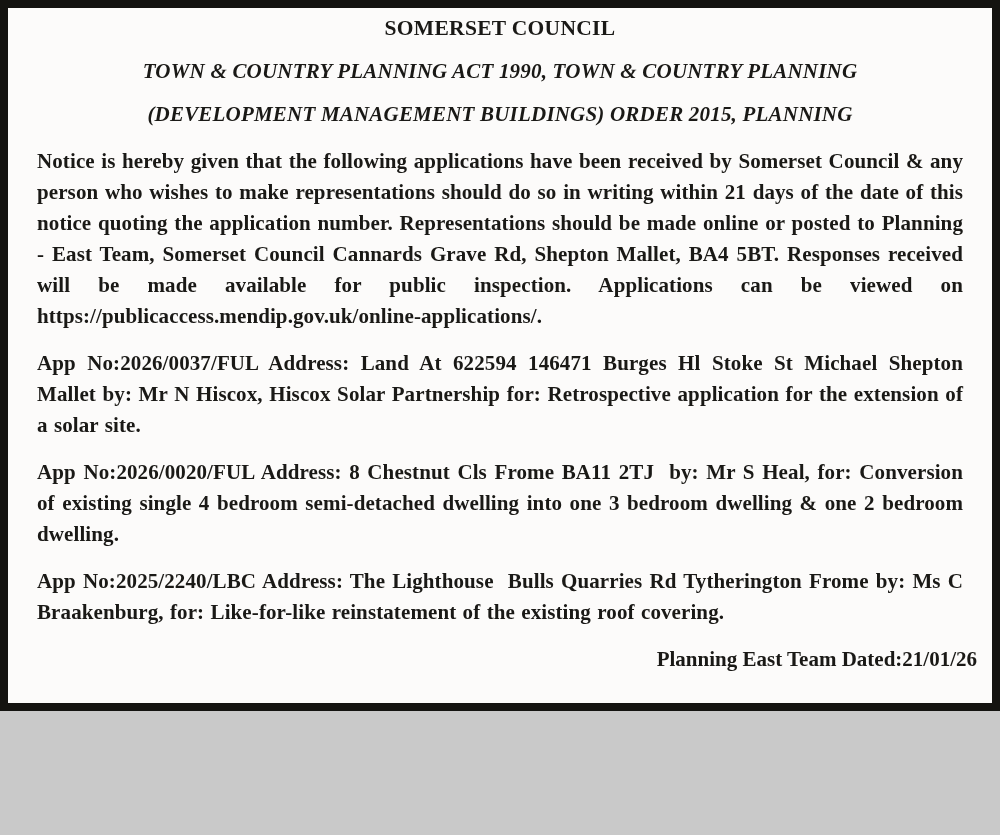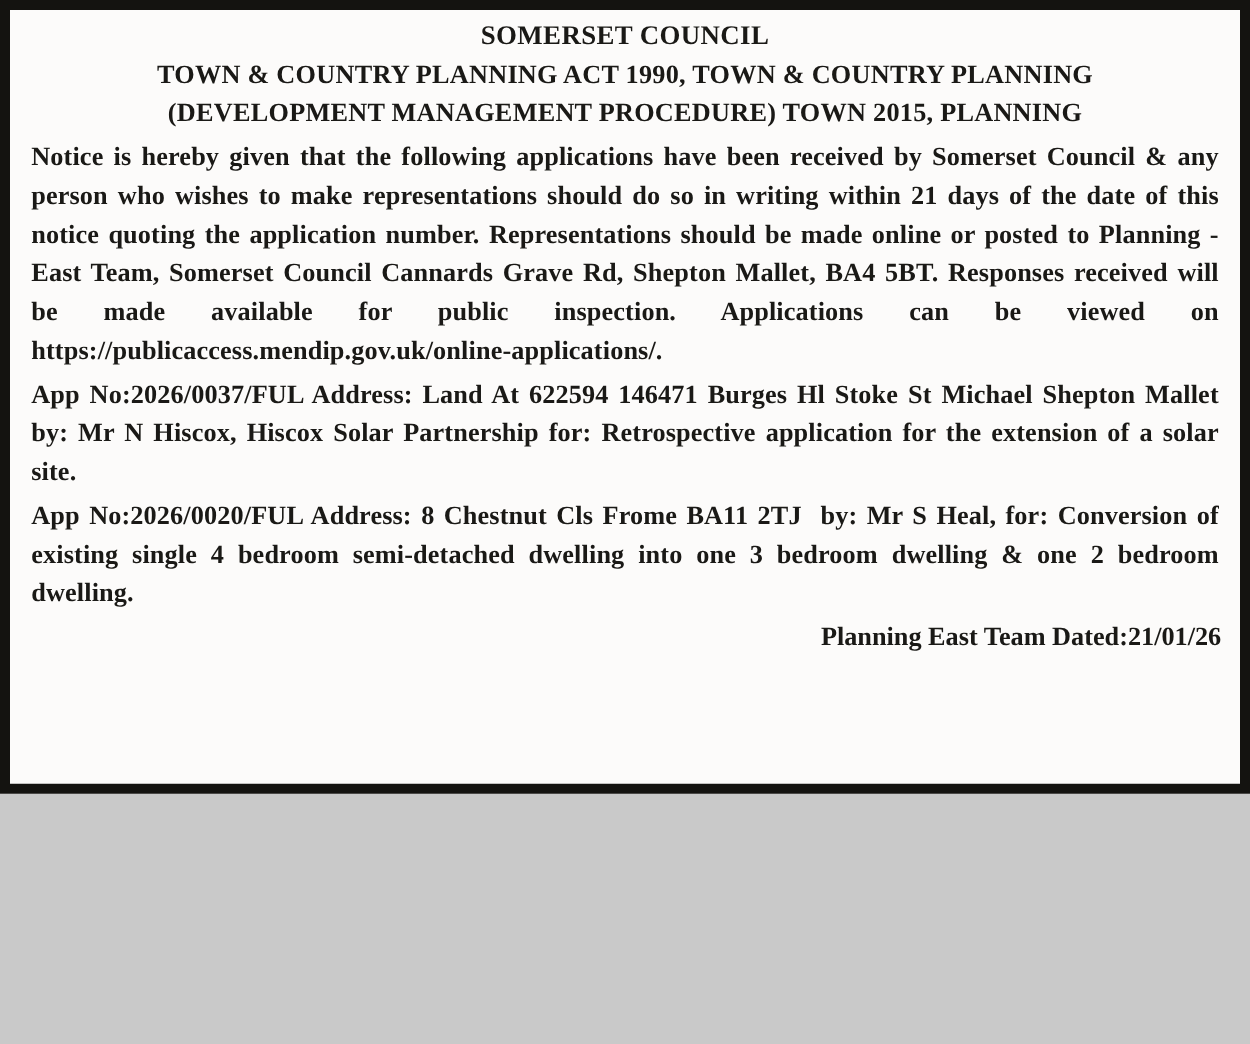--- a/index.html
+++ b/index.html
@@ -15,53 +15,54 @@
     width: 1000px;
     height: 835px;
     background: var(--backdrop);
     overflow: hidden;
   }
   .frame {
     position: absolute;
     top: 0;
     left: 0;
     width: 1000px;
-    height: 635px;
+    height: 711px;
     border: 8px solid var(--border);
     background: var(--paper);
     padding: 5px 13px 0 13px;
     font-family: "Liberation Serif", "DejaVu Serif", serif;
     font-weight: 700;
     color: var(--text);
     font-size: 21px;
     line-height: 31px;
   }
   .center { text-align: center; margin: 0; }
   .title { font-size: 21.5px; letter-spacing: 0.3px; margin: 0; }
-  .acts-line { margin: 0; letter-spacing: 0.2px; }
+  .acts-line { margin: 12px; letter-spacing: 0.2px; font-style: italic; }
   .body-text {
-    margin: 4px;
+    margin: 16px;
     text-align: justify;
     letter-spacing: 0.1px;
     word-spacing: 1px;
   }
   .footer {
     margin: 0;
     text-align: right;
     padding-right: 2px;
   }
 </style>
 </head>
 <body>
 
 <div class="frame">
   <h1 class="center title">SOMERSET COUNCIL</h1>
   <div>
     <p class="center acts-line">TOWN &amp; COUNTRY PLANNING ACT 1990, TOWN &amp; COUNTRY PLANNING</p>
-    <p class="center acts-line">(DEVELOPMENT MANAGEMENT PROCEDURE) TOWN 2015, PLANNING</p>
+    <p class="center acts-line">(DEVELOPMENT MANAGEMENT BUILDINGS) ORDER 2015, PLANNING</p>
   </div>
   <p class="body-text">Notice is hereby given that the following applications have been received by Somerset Council &amp; any person who wishes to make representations should do so in writing within 21 days of the date of this notice quoting the application number. Representations should be made online or posted to Planning - East Team, Somerset Council Cannards Grave Rd, Shepton Mallet, BA4 5BT. Responses received will be made available for public inspection. Applications can be viewed on https://publicaccess.mendip.gov.uk/online-applications/.</p>
   <div>
     <p class="body-text">App No:2026/0037/FUL Address: Land At 622594 146471 Burges Hl Stoke St Michael Shepton Mallet by: Mr N Hiscox, Hiscox Solar Partnership for: Retrospective application for the extension of a solar site.</p>
     <p class="body-text">App No:2026/0020/FUL Address: 8 Chestnut Cls Frome BA11 2TJ&nbsp; by: Mr S Heal, for: Conversion of existing single 4 bedroom semi-detached dwelling into one 3 bedroom dwelling &amp; one 2 bedroom dwelling.</p>
+    <p class="body-text">App No:2025/2240/LBC Address: The Lighthouse&nbsp; Bulls Quarries Rd Tytherington Frome by: Ms C Braakenburg, for: Like-for-like reinstatement of the existing roof covering.</p>
   </div>
   <p class="footer">Planning East Team Dated:21/01/26</p>
 </div>
 
 </body></html>

